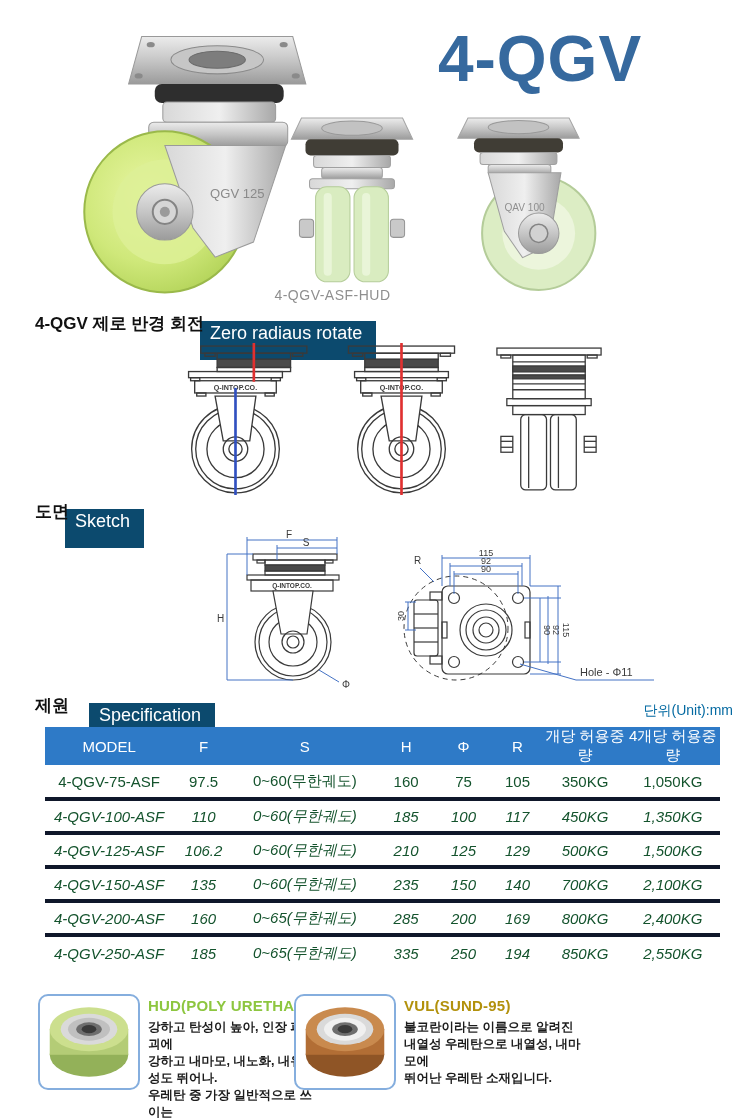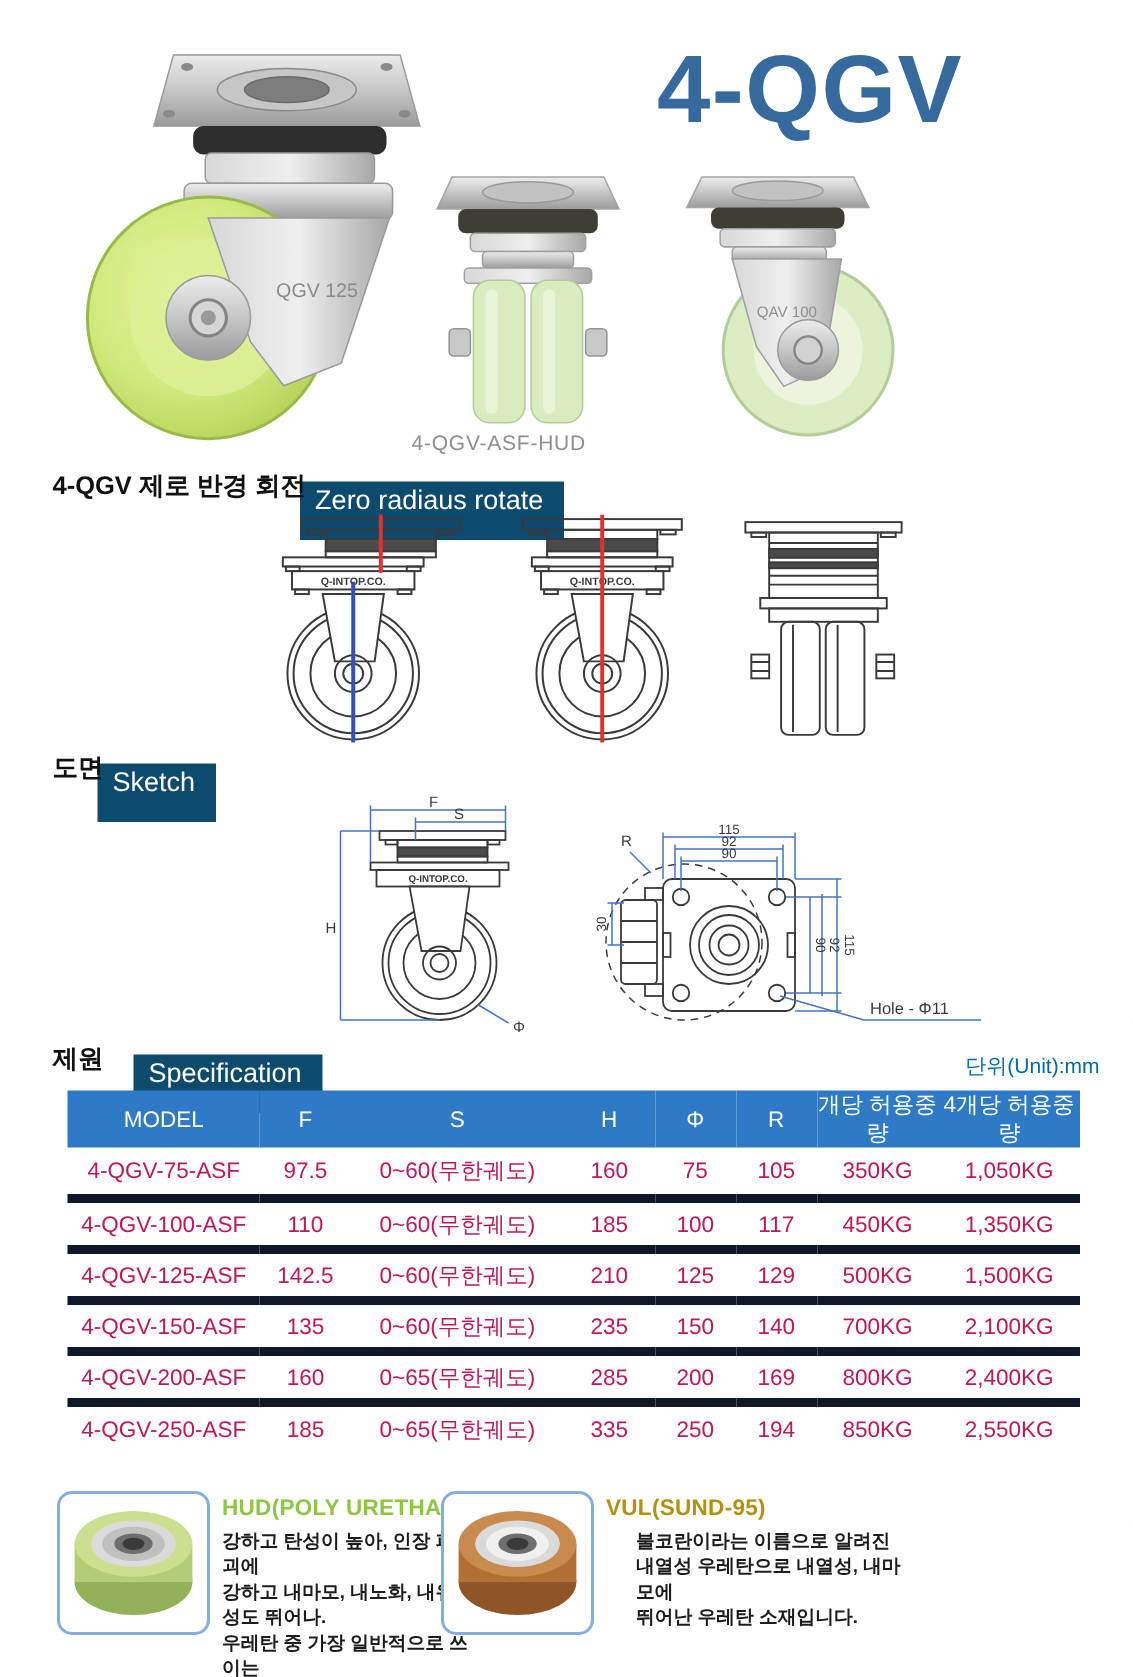--- a/index.html
+++ b/index.html
@@ -1,20 +1,20 @@
 <!DOCTYPE html>
 <html><head>
 <meta charset="utf-8">
 <style>
   * { margin:0; padding:0; box-sizing:border-box; }
   body { background:#f2f2f2; font-family:"Liberation Sans", sans-serif; }
   .page { position:relative; width:755px; height:1118px; background:#ffffff; margin:0 auto; overflow:hidden; }
 
   
-  .photo-main   { position:absolute; left:20px;  top:28px;  width:282px; height:268px;text-align:right; }
+  .photo-main   { position:absolute; left:46px;  top:28px;  width:282px; height:268px;text-align:right; }
   .page-title   { position:absolute; left:355px; top:22px;  width:370px; text-align:center;
                   font-size:64px; font-weight:bold; color:#36699e; letter-spacing:1px; }
   .photo-small1 { position:absolute; left:283px; top:112px; width:137px; height:182px; }
   .photo-small2 { position:absolute; left:436px; top:112px; width:165px; height:182px; }
   .hero-caption { position:absolute; left:225px; top:287px; width:215px; text-align:center;
                   font-size:14px; color:#8f8f8f; letter-spacing:0.5px; }
 
   
   .sec { position:absolute; display:flex; align-items:flex-start; }
   .sec-kr { font-size:17px; font-weight:bold; color:#111; white-space:nowrap; position:relative; z-index:2; }
@@ -28,35 +28,35 @@
   
   .draw1 { position:absolute; left:162px; top:343px; width:148px; height:153px; }
   .draw2 { position:absolute; left:328px; top:343px; width:148px; height:153px; }
   .draw3 { position:absolute; left:487px; top:343px; width:124px; height:153px; }
   .sk1   { position:absolute; left:213px; top:530px; width:138px; height:162px; }
   .sk2   { position:absolute; left:368px; top:548px; width:300px; height:146px; }
 
   
   .spec-table { position:absolute; left:45px; top:727px; width:675px; border-collapse:collapse; table-layout:fixed; }
   .spec-table th { background:#2e7ac7; color:#ffffff; font-weight:normal; font-size:15px; height:30px; }
-  .spec-table td { text-align:center; font-size:15px; color:#be185d; height:34px; }
-  .spec-table tbody tr + tr td { border-top:6px solid #0f172a; }
+  .spec-table td { text-align:center; font-size:15px; color:#14532d; height:34px; }
+  .spec-table tbody tr + tr td { border-top:4px solid #0f172a;font-style:italic; }
 
   
   .mat-img { position:absolute; width:102px; height:96px; border:2px solid #85aede; border-radius:10px;
              background:#ffffff; display:flex; align-items:center; justify-content:center; }
   .mat-img-1 { left:38px;  top:994px; }
   .mat-img-2 { left:294px; top:994px; }
   .mat-title { position:absolute; font-size:15px; font-weight:bold; letter-spacing:0.2px; }
   .mat-title-1 { left:148px; top:997px; color:#8dc63f; }
   .mat-title-2 { left:404px; top:997px; color:#b2910c; }
   .mat-desc { position:absolute; font-size:12.5px; font-weight:bold; color:#1c1c1c;
               line-height:17px; white-space:pre-line; }
   .mat-desc-1 { left:148px; top:1019px; width:165px; }
-  .mat-desc-2 { left:404px; top:1019px; width:185px;margin-left:20px; }
+  .mat-desc-2 { left:404px; top:1019px; width:185px; }
 
   svg text { font-family:"Liberation Sans", sans-serif; }
 </style>
 </head>
 <body>
 
 <div class="page">
 
   <div class="page-title">4-QGV</div>
 
@@ -369,21 +369,21 @@
           <td>110</td>
           <td>0~60(무한궤도)</td>
           <td>185</td>
           <td>100</td>
           <td>117</td>
           <td>450KG</td>
           <td>1,350KG</td>
         </tr>
         <tr>
           <td>4-QGV-125-ASF</td>
-          <td>142.5</td>
+          <td>106.2</td>
           <td>0~60(무한궤도)</td>
           <td>210</td>
           <td>125</td>
           <td>129</td>
           <td>500KG</td>
           <td>1,500KG</td>
         </tr>
         <tr>
           <td>4-QGV-150-ASF</td>
           <td>135</td>

